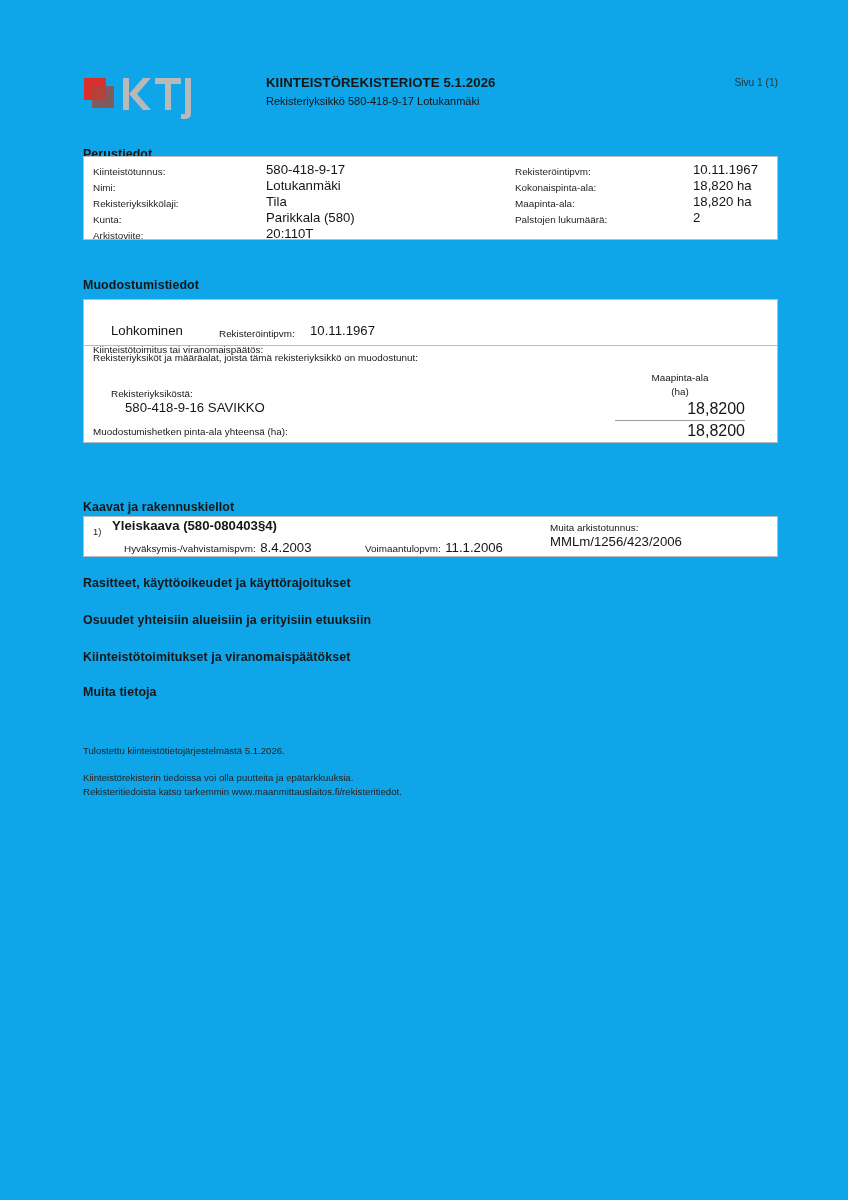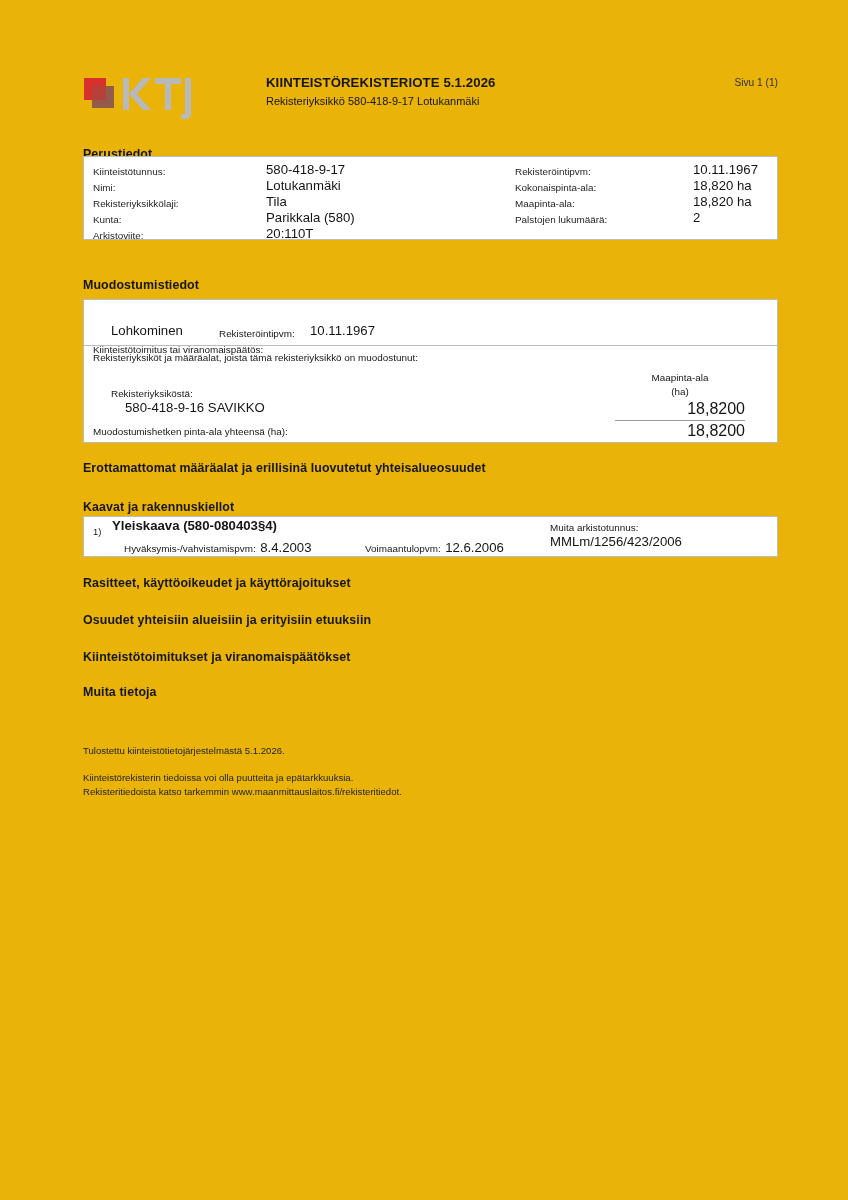--- a/index.html
+++ b/index.html
@@ -12,21 +12,21 @@
     width: 848px;
     height: 1200px;
     position: relative;
     font-family: "Liberation Sans", "DejaVu Sans", sans-serif;
     color: #161616;
     -webkit-font-smoothing: antialiased;
   }
   .page {
     position: absolute;
     inset: 0;
-    background: #eab308;
+    background: #0ea5e9;
   }
 
   
   .header {
     position: absolute;
     left: 83px;
     top: 72px;
     width: 695px;
     height: 56px;
   }
@@ -262,37 +262,36 @@
 
     <div class="m-num" style="left:531px; top:100px; width:130px;">18,8200</div>
 
     <div class="subtotal-rule" style="left:531px; top:120px; width:130px;"></div>
 
     <div class="m-small" style="left:9px; top:126px;">Muodostumishetken pinta-ala yhteensä (ha):</div>
 
     <div class="m-num" style="left:531px; top:122px; width:130px;">18,8200</div>
   </div>
 
-  <div class="sec-head" style="top:461px;">Erottamattomat määräalat ja erillisinä luovutetut yhteisalueosuudet</div>
 
   <div class="sec-head" style="top:500px;">Kaavat ja rakennuskiellot</div>
 
   <div class="box" style="top:516px; height:41px;">
     <div class="kv-index" style="left:9px; top:9px;">1)</div>
 
     <div class="kv-title" style="left:28px; top:1px;font-weight:bold;">Yleiskaava (580-080403§4)</div>
 
     <div class="kv-pair" style="left:40px; top:21px;">
       <span class="lbl">Hyväksymis-/vahvistamispvm:</span>
       <span class="val">8.4.2003</span>
     </div>
 
     <div class="kv-pair" style="left:281px; top:21px;">
       <span class="lbl">Voimaantulopvm:</span>
-      <span class="val">12.6.2006</span>
+      <span class="val">11.1.2006</span>
     </div>
 
     <div class="kv-arc-label" style="left:466px; top:5px;">Muita arkistotunnus:</div>
     <div class="kv-arc-value" style="left:466px; top:17px;">MMLm/1256/423/2006</div>
   </div>
 
   <div class="sec-head" style="top:576px;">Rasitteet, käyttöoikeudet ja käyttörajoitukset</div>
 
   <div class="sec-head" style="top:613px;">Osuudet yhteisiin alueisiin ja erityisiin etuuksiin</div>
 

